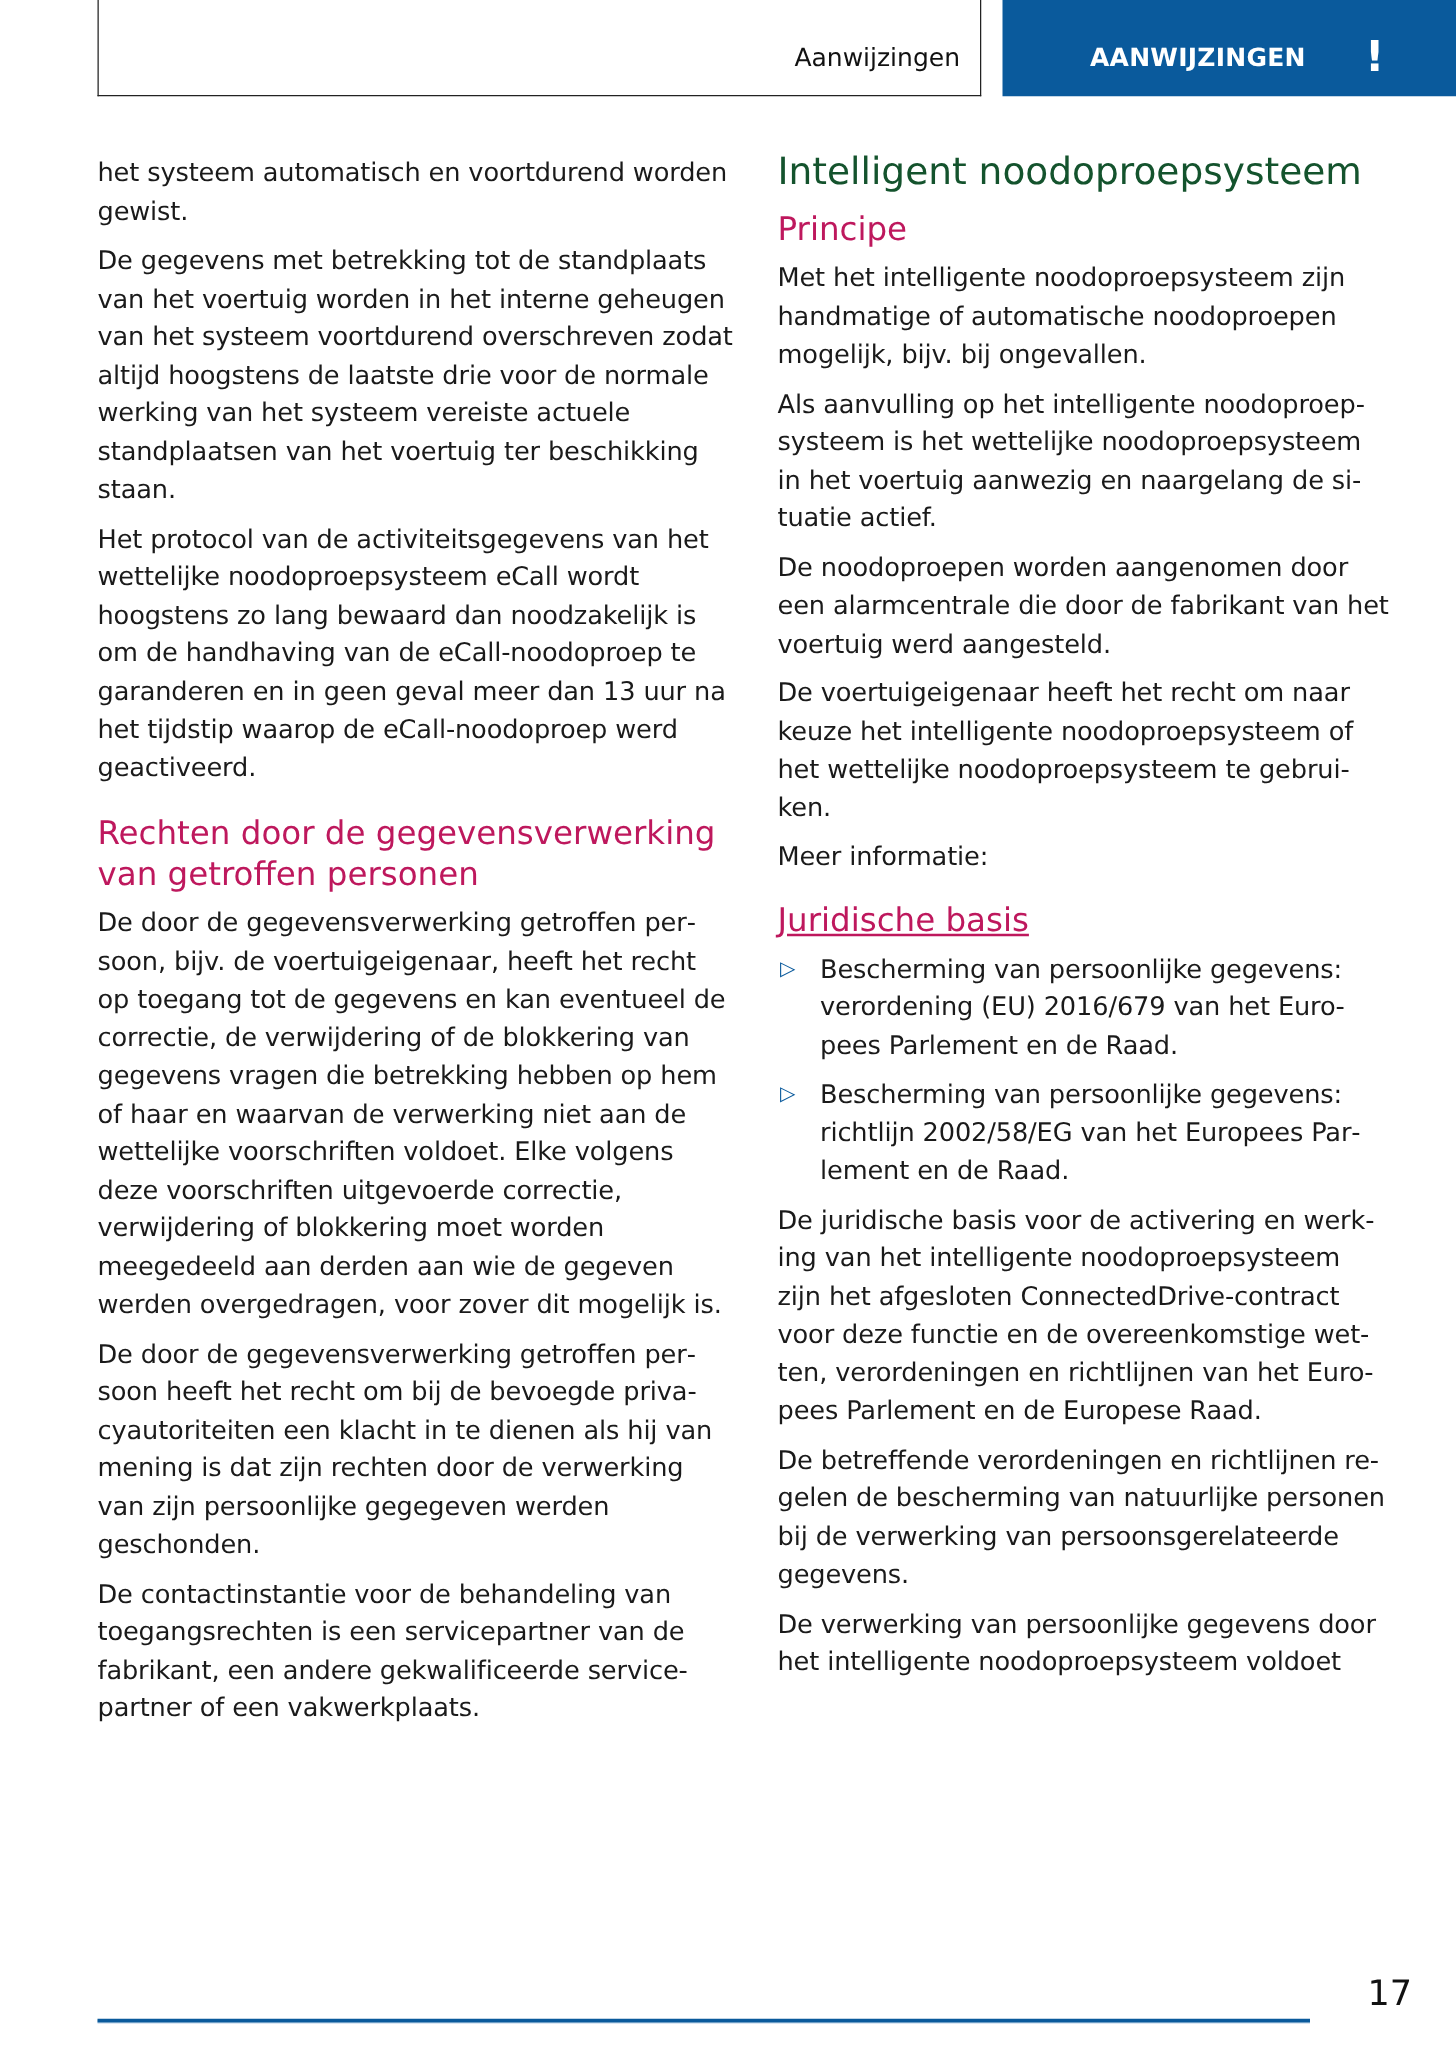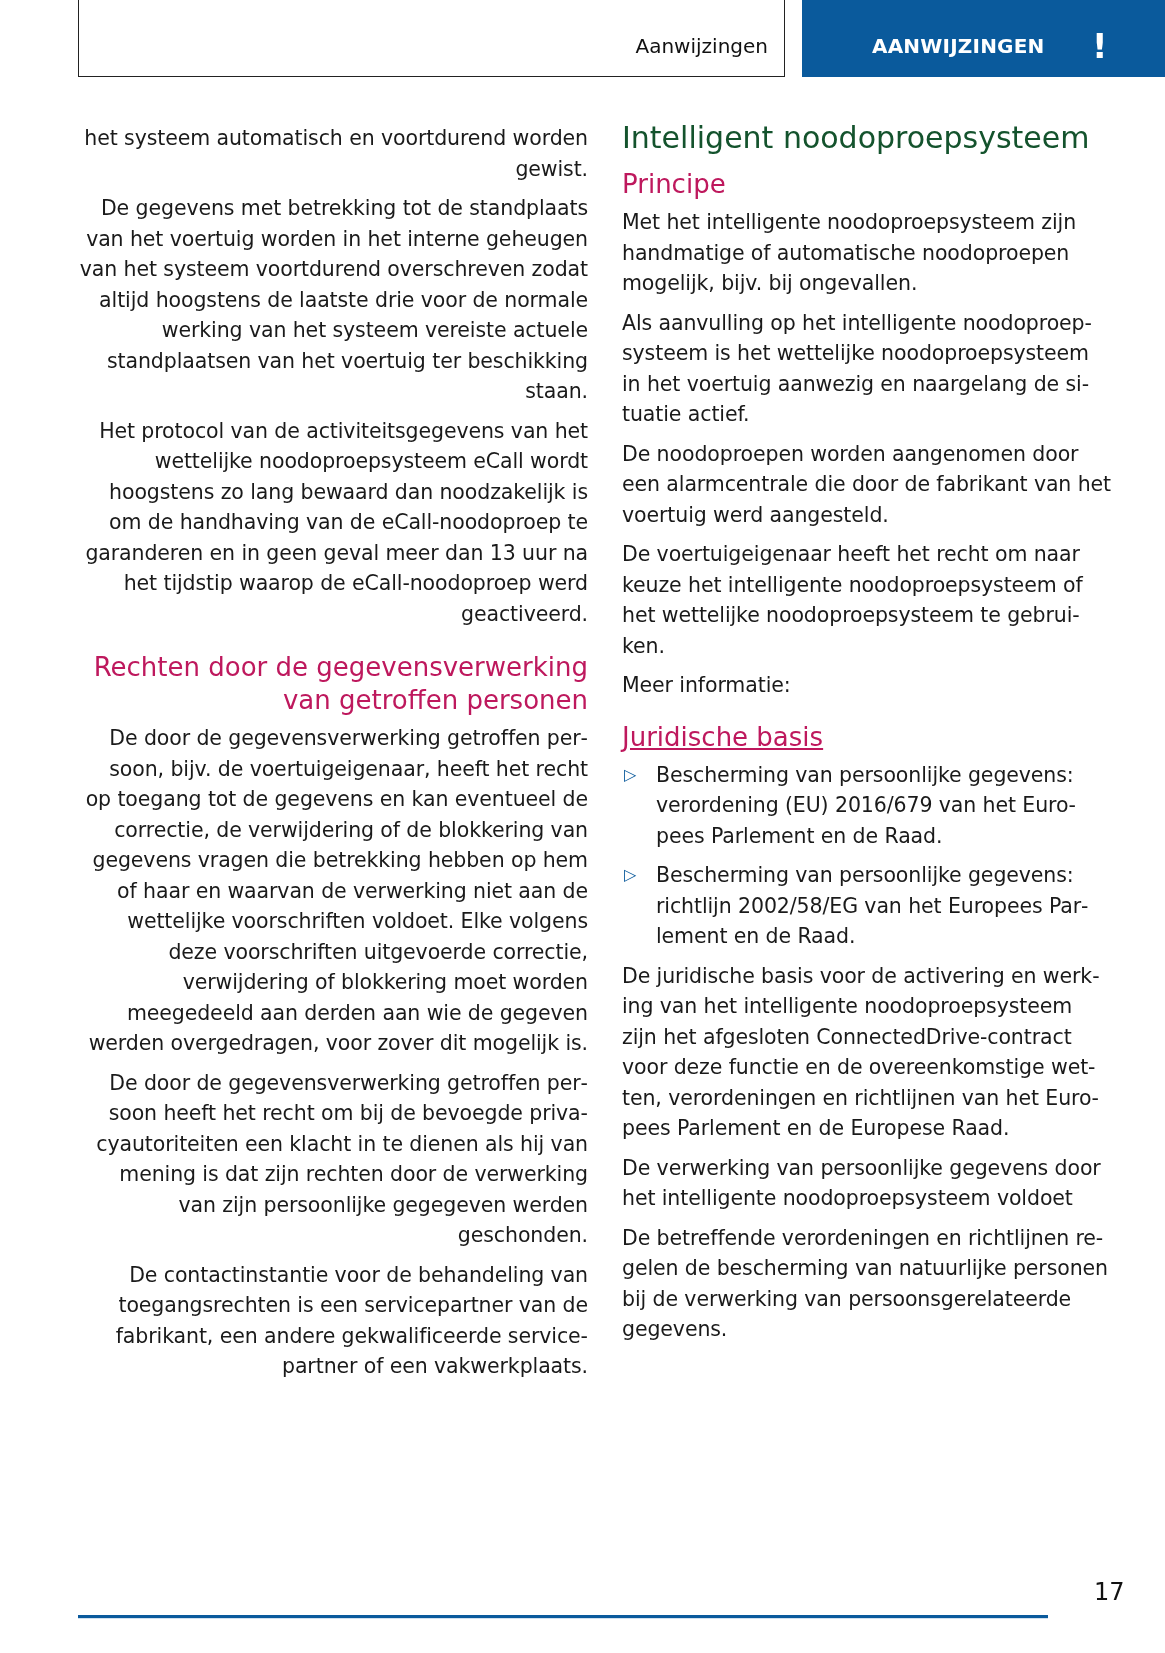--- a/index.html
+++ b/index.html
@@ -19,21 +19,21 @@
       position: absolute; left: 802px; top: 0; width: 363px; height: 77px;
       background: #0a5a9c; color: #fff;
     }
     .header-tab .label {
       position: absolute; left: 70px; top: 34px; font-size: 20px; font-weight: bold; letter-spacing: 0.2px;
     }
     .header-tab .excl {
       position: absolute; left: 290px; top: 26px; font-size: 34px; font-weight: bold;
     }
     .col { position: absolute; top: 123px; }
-    .col-left { left: 78px; width: 510px; text-align: right; }
+    .col-left { left: 78px; width: 510px; }
     .col-right { left: 622px; width: 490px; }
     p {
       margin: 0 0 9px 0; font-size: 20.5px; line-height: 30.5px; letter-spacing: -0.1px;
     }
     h1 {
       margin: 0 0 10px 0; font-weight: normal; font-size: 30px; line-height: 40px; color: #14532d;
     }
     h2 {
       margin: 12px 0 6px 0; font-weight: normal; font-size: 26px; line-height: 33px; color: #be185d;
     }
@@ -44,21 +44,21 @@
       font-size: 20.5px; line-height: 30.5px; letter-spacing: -0.1px;
     }
     ul.bullets li .arrow {
       position: absolute; left: 2px; top: 0; color: #0a5a9c; font-size: 16px;
     }
     .footer-line {
       position: absolute; left: 78px; top: 1615px; width: 970px; height: 3px;
       background: #0a5a9c; box-shadow: 0 1px 0 #cfe0ef;
     }
     .page-number {
-      position: absolute; left: 1094px; top: 1578px; font-size: 24px; color: #111;
+      position: absolute; left: 1094px; top: 1578px; font-size: 28px; color: #111;
     }
   </style>
 </head>
 <body>
 
 <div class="header-box">
   <span class="crumb">Aanwijzingen</span>
 </div>
 <div class="header-tab">
   <span class="label">AANWIJZINGEN</span>
@@ -88,18 +88,18 @@
     <li>
       <span class="arrow">▷</span>
       <span>Bescherming van persoonlijke gegevens: verordening (EU) 2016/679 van het Euro­pees Parlement en de Raad.</span>
     </li>
     <li>
       <span class="arrow">▷</span>
       <span>Bescherming van persoonlijke gegevens: richtlijn 2002/58/EG van het Europees Par­lement en de Raad.</span>
     </li>
   </ul>
   <p>De juridische basis voor de activering en werk­ing van het intelligente noodoproepsysteem zijn het afgesloten ConnectedDrive-contract voor deze functie en de overeenkomstige wet­ten, verordeningen en richtlijnen van het Euro­pees Parlement en de Europese Raad.</p>
+  <p>De betreffende verordeningen en richtlijnen re­gelen de bescherming van natuurlijke perso­nen bij de verwerking van persoonsgerela­teerde gegevens.</p>
   <p>De verwerking van persoonlijke gegevens door het intelligente noodoproepsysteem voldoet</p>
-  <p>De betreffende verordeningen en richtlijnen re­gelen de bescherming van natuurlijke perso­nen bij de verwerking van persoonsgerela­teerde gegevens.</p>
 </div>
 
 <div class="footer-line"></div>
 <div class="page-number">17</div>
 
 </body></html>

